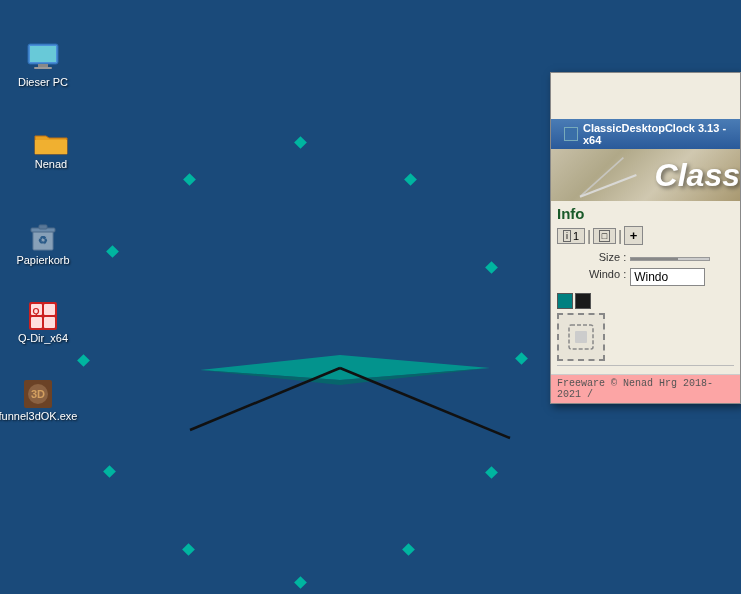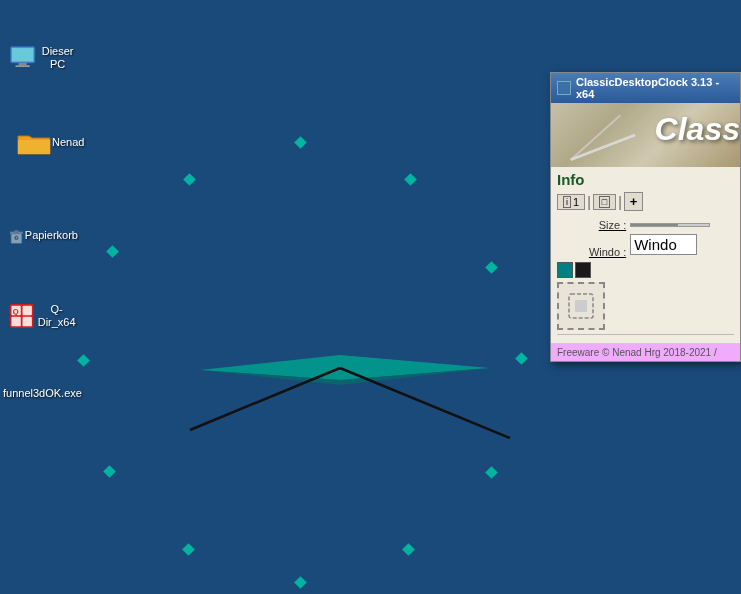--- a/index.html
+++ b/index.html
@@ -9,21 +9,21 @@
       background-color: #1a4a7a;
       position: relative;
       overflow: hidden;
       font-family: 'Segoe UI', Tahoma, sans-serif;
     }
 
     
     .desktop-icon {
       position: absolute;
       display: flex;
-      flex-direction: row;
+      flex-direction: column;
       align-items: center;
       width: 70px;
       cursor: pointer;
     }
     .desktop-icon .icon-label {
       color: white;
       font-size: 11px;
       text-align: center;
       text-shadow: 1px 1px 2px rgba(0,0,0,0.8);
       line-height: 1.2;
@@ -55,39 +55,40 @@
       width: 191px;
       background: #f0ece0;
       border: 1px solid #888;
       box-shadow: 3px 3px 8px rgba(0,0,0,0.5);
       font-size: 12px;
     }
 
     .app-titlebar {
       background: linear-gradient(to bottom, #4a7cb5, #2a5a9a);
       color: white;
-      padding: 3px 6px;
+      padding: 3px 13px;
       display: flex;
       align-items: center;
       gap: 5px;
       font-size: 11px;
       font-weight: bold;
+      margin-top: 46px;
     }
     .app-titlebar .title-icon {
       width: 14px;
       height: 14px;
       background: #3a6fa8;
       border: 1px solid #7ab;
       display: inline-block;
       flex-shrink: 0;
     }
 
     .app-header-image {
       width: 100%;
-      height: 64px;
+      height: 52px;
       background: linear-gradient(135deg, #c8c0a8 0%, #b0a888 30%, #d0c8b0 60%, #a89870 100%);
       position: relative;
       overflow: hidden;
     }
     .app-header-image .class-text {
       position: absolute;
       right: 0;
       top: 8px;
       font-size: 32px;
       font-weight: bold;
@@ -139,23 +140,22 @@
       border: 1px solid #888;
       background: #e0dcd0;
       padding: 1px 5px;
       font-size: 13px;
       cursor: pointer;
       font-weight: bold;
     }
 
     .field-row {
       display: flex;
-      align-items: flex-end;
+      align-items: flex-start;
       margin-bottom: 3px;
-      text-decoration: underline;
     }
     .field-label {
       text-align: right;
       color: #333;
       font-size: 11px;
       flex: 1;
       padding-right: 4px;
     }
     .field-value {
       flex: 1.5;
@@ -167,22 +167,22 @@
       border: 1px solid #999;
       display: inline-block;
       vertical-align: middle;
       position: relative;
     }
 
     .theme-dropdown {
       background: white;
       border: 1px solid #888;
       padding: 1px 3px;
-      font-size: 15px;
-      width: 67px;
+      font-size: 12px;
+      width: 75px;
       display: inline-block;
       overflow: hidden;
       white-space: nowrap;
       text-overflow: ellipsis;
       cursor: pointer;
     }
 
     .color-swatches {
       display: flex;
       align-items: center;
@@ -215,22 +215,23 @@
     .divider-line {
       border: none;
       border-top: 1px solid #bbb;
       margin: 4px 0;
     }
 
     .footer-text {
       font-size: 10px;
       color: #555;
       padding: 3px 6px;
-      background: #f0abfc;
+      background: #fca5a5;
       border-top: 1px solid #ccc;
+      font-family: Liberation Mono, monospace;
     }
 
     
     .pc-icon {
       width: 36px;
       height: 36px;
     }
     
     .recycle-icon {
       width: 32px;

